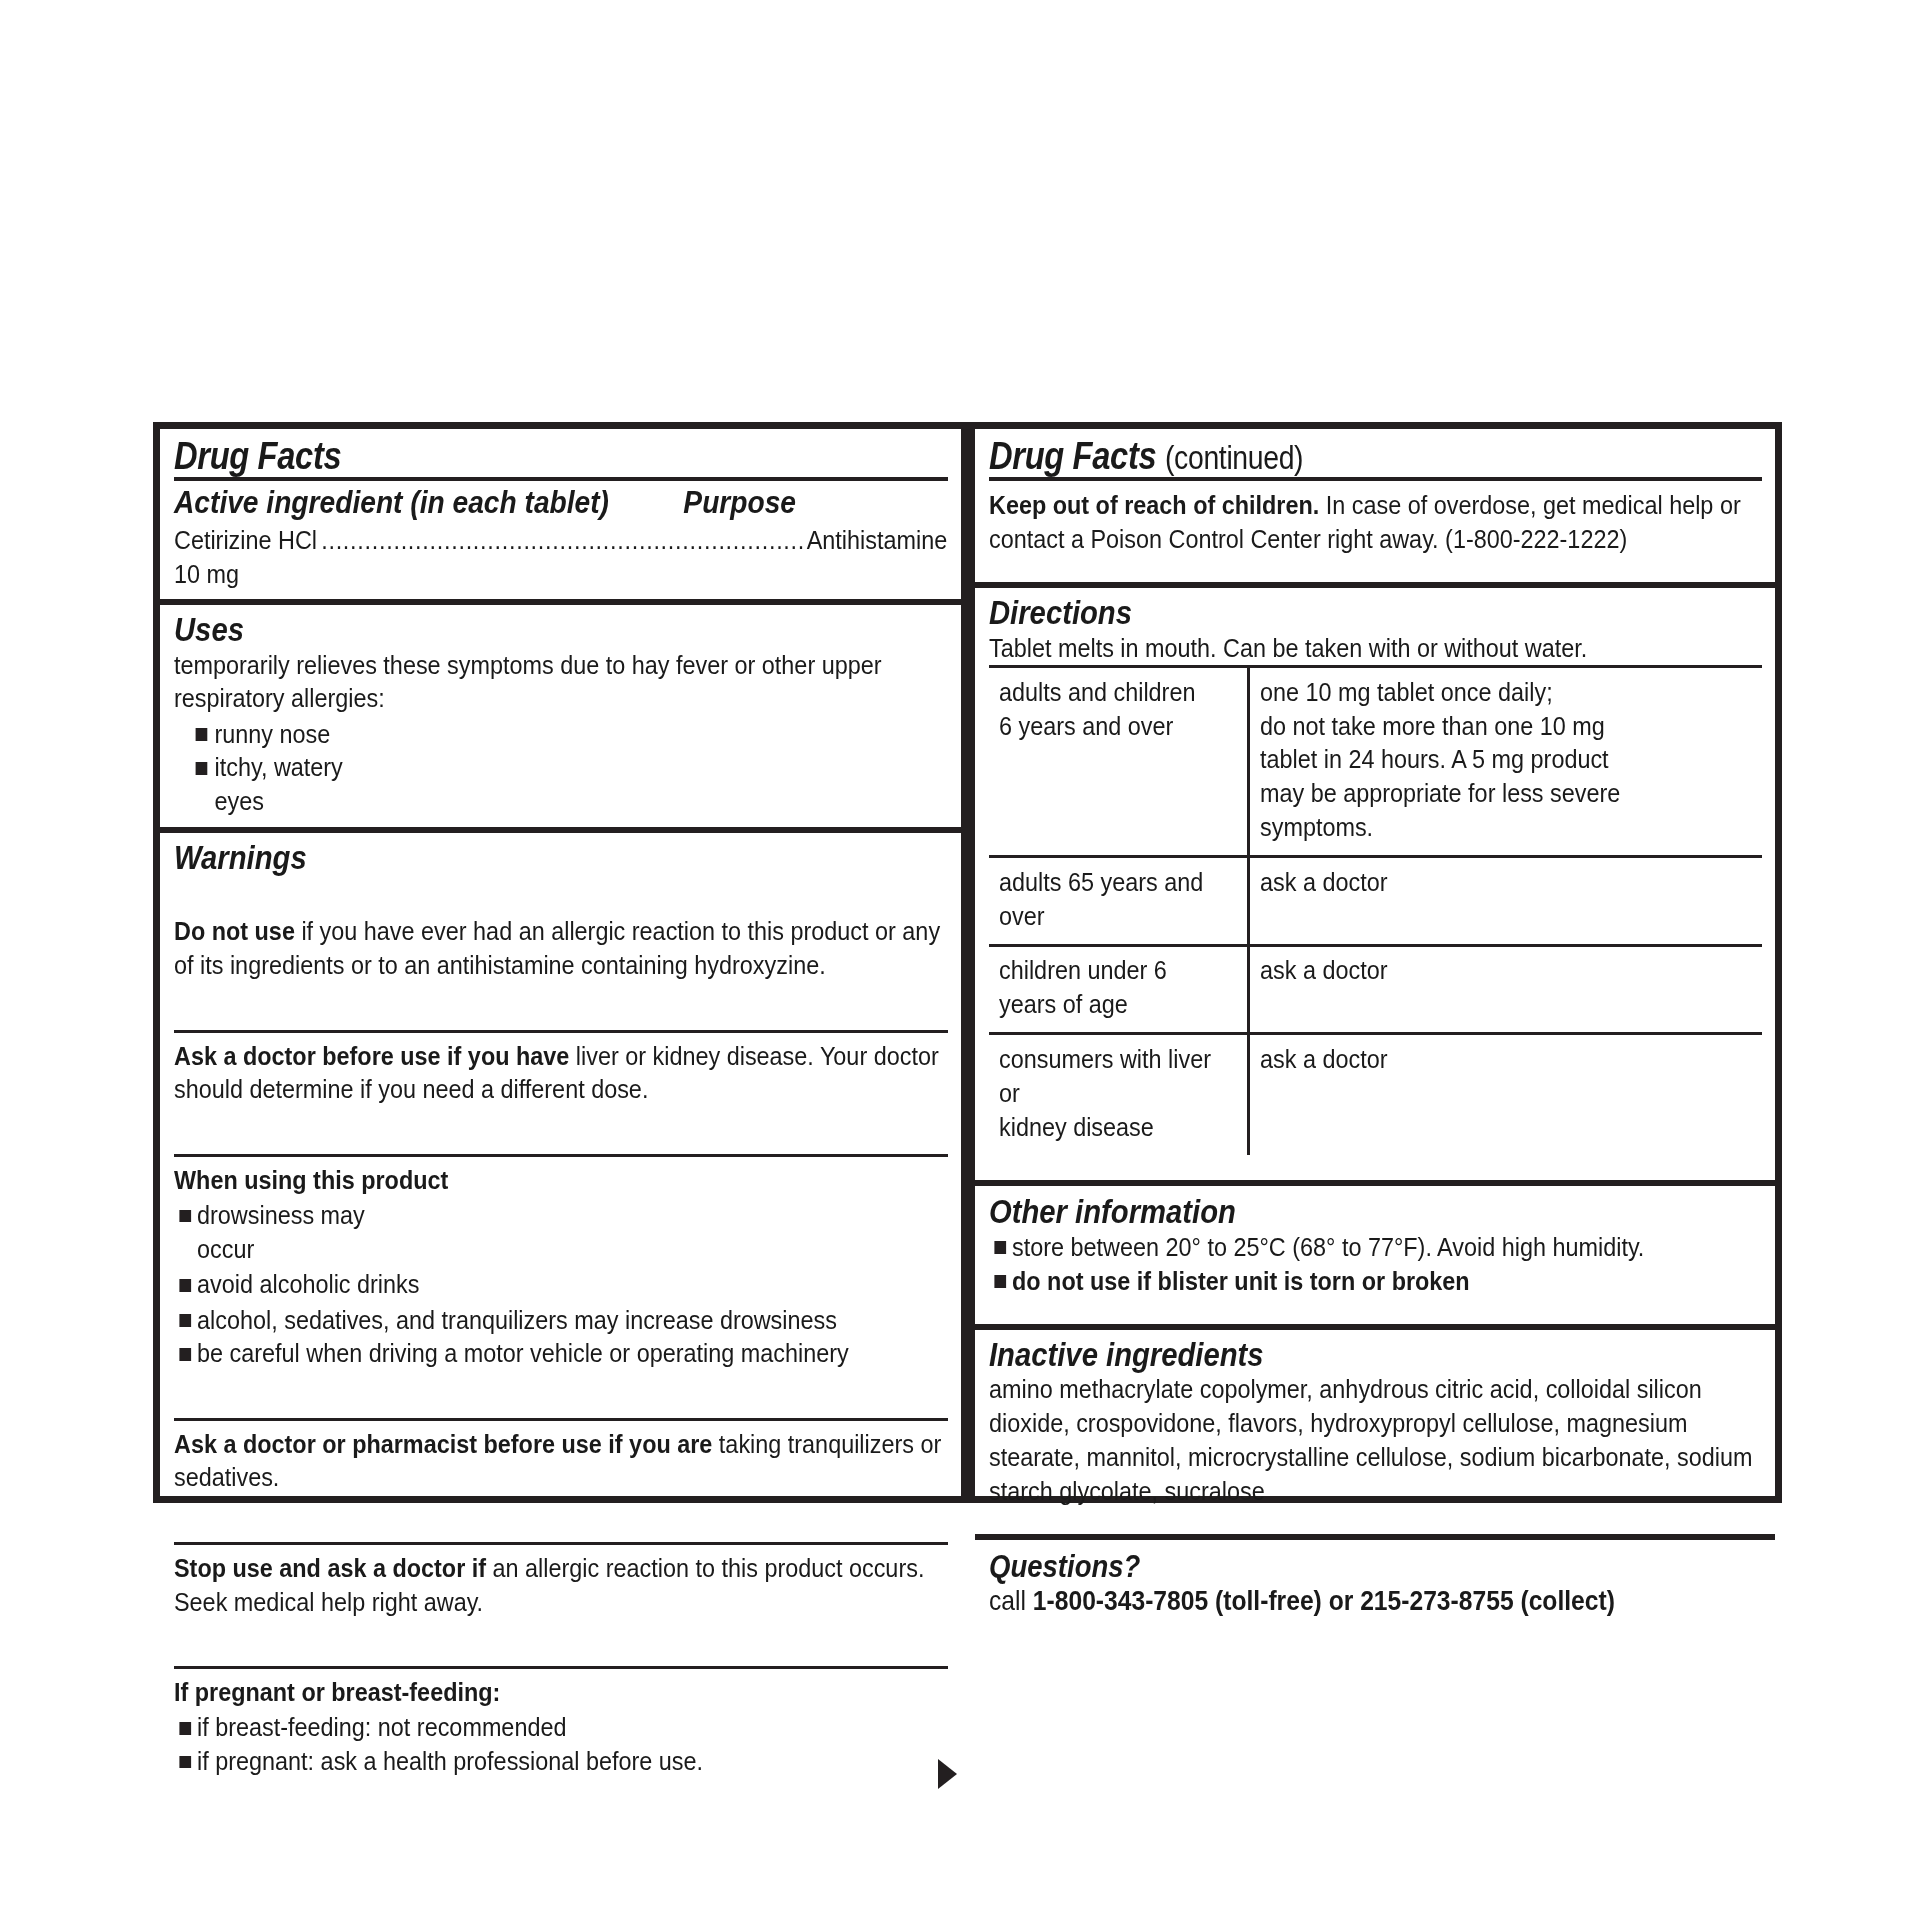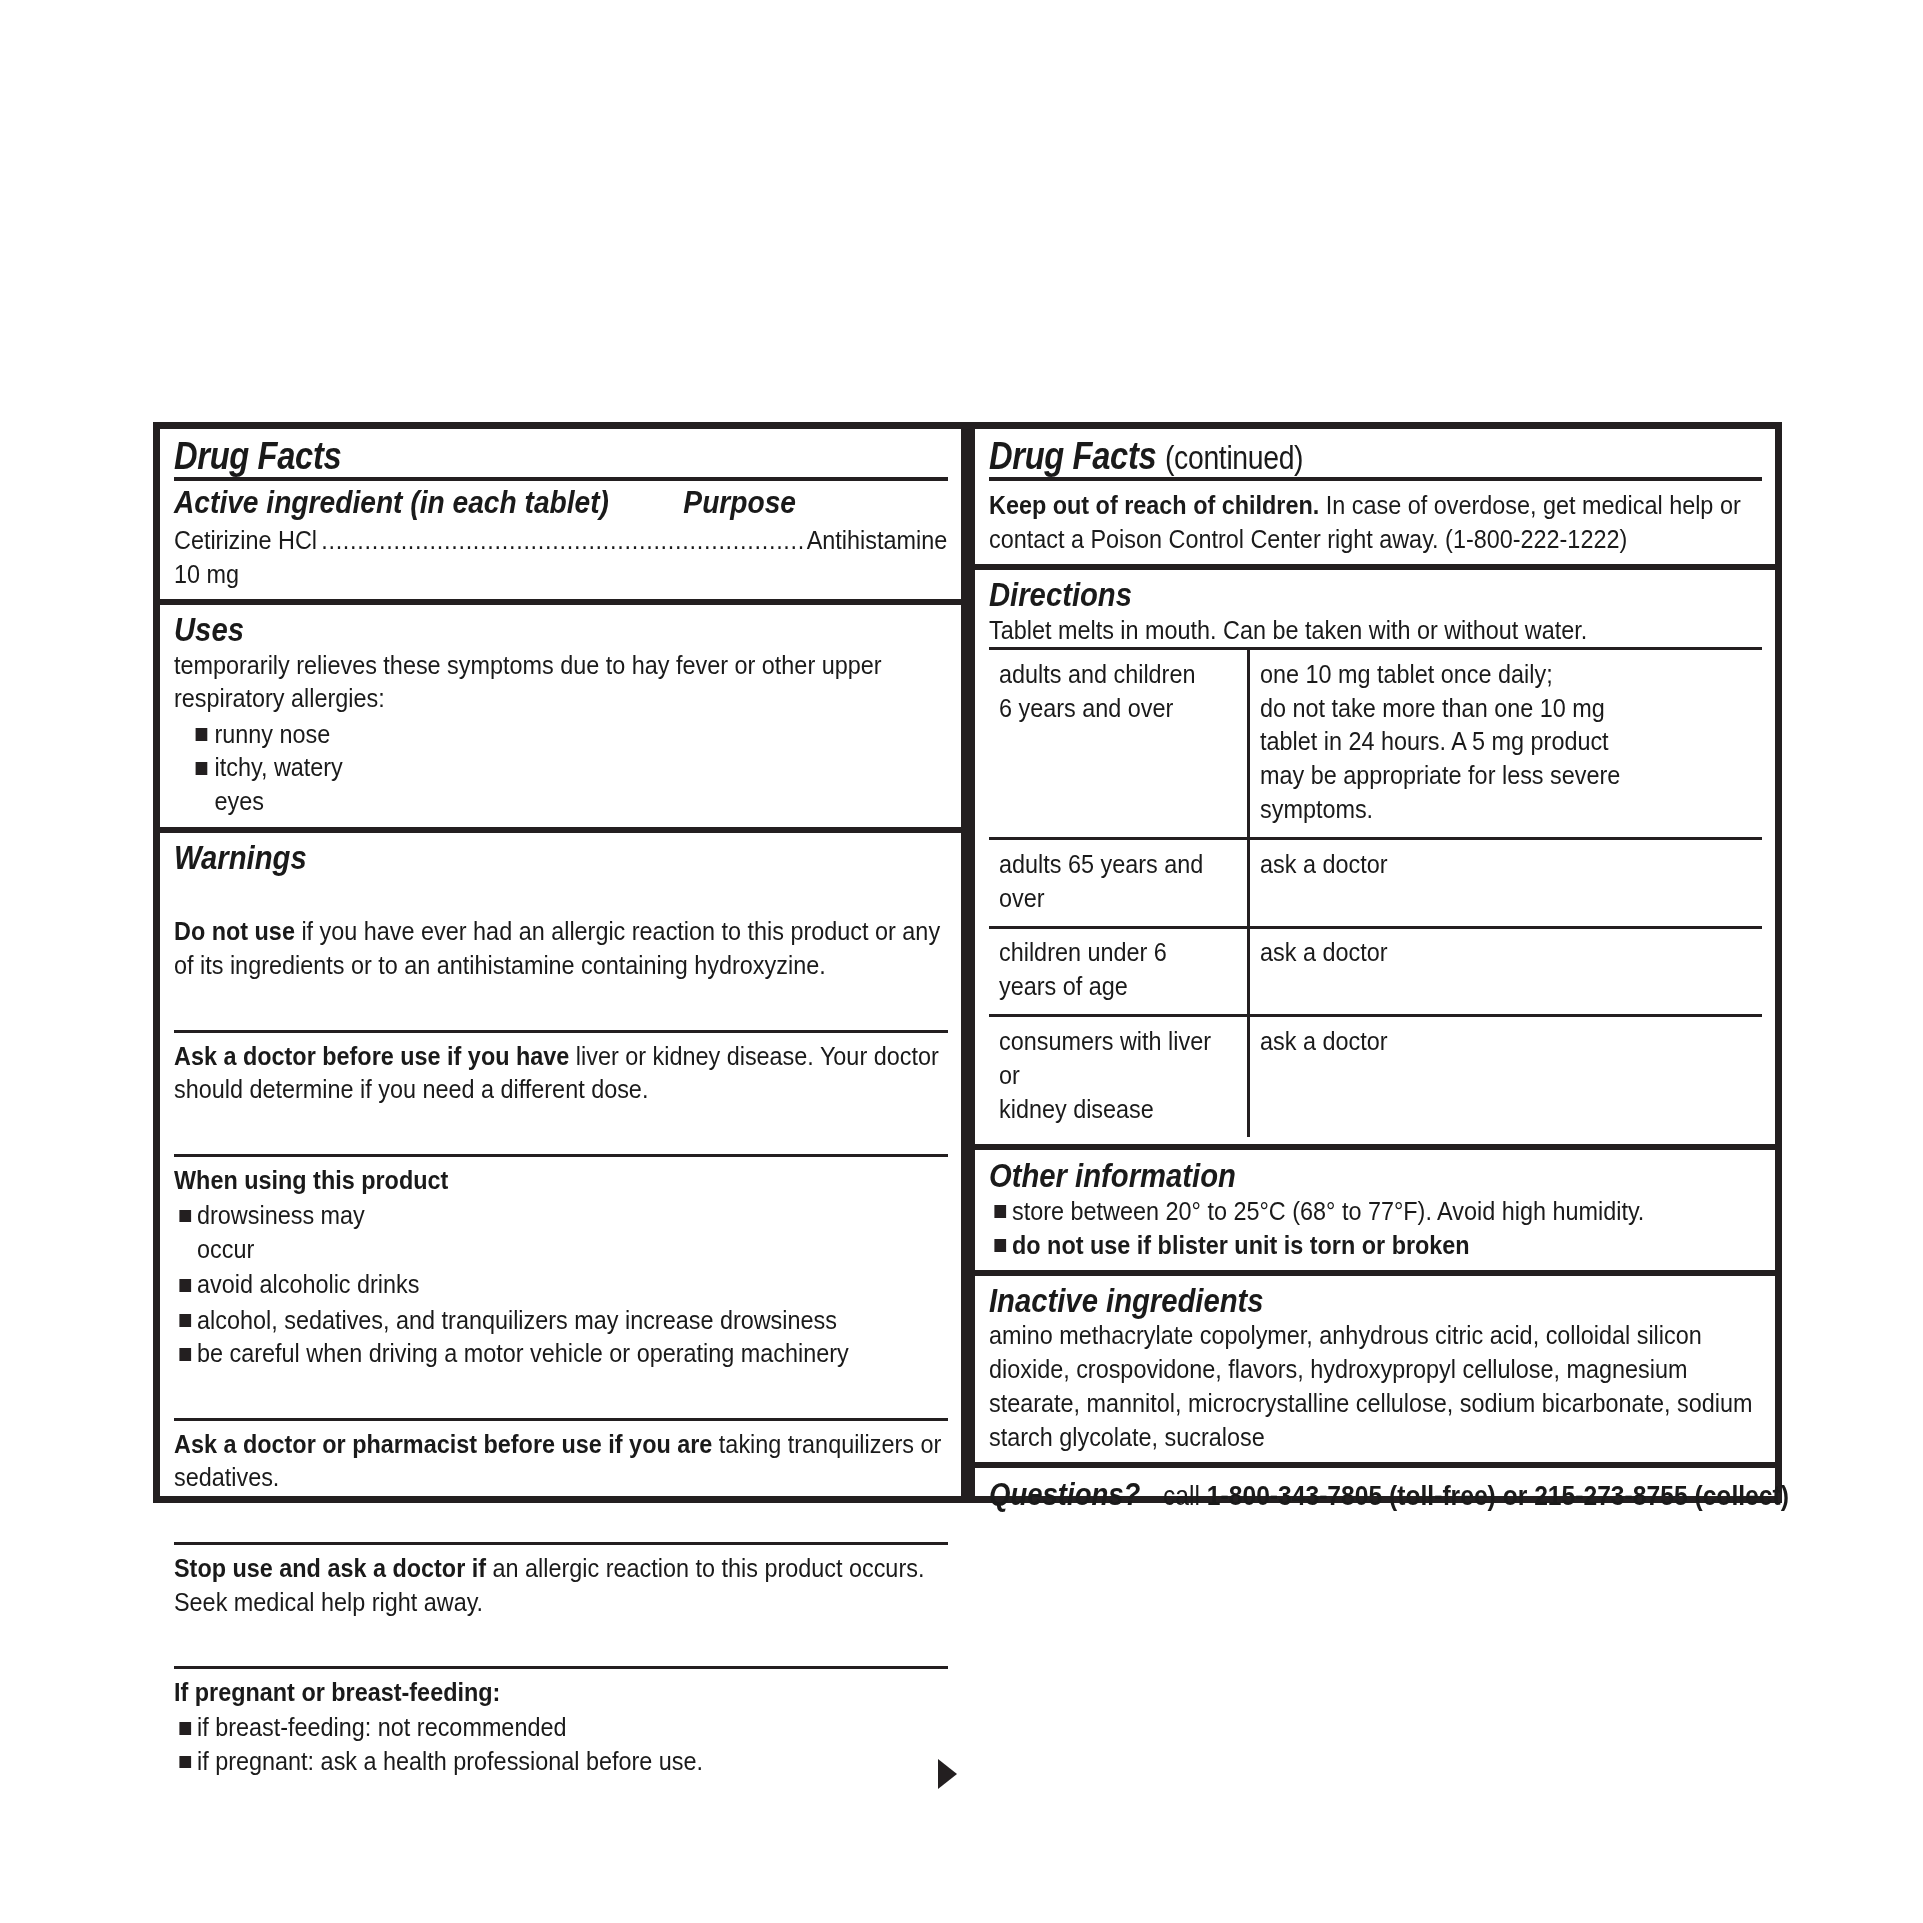--- a/index.html
+++ b/index.html
@@ -25,20 +25,21 @@
   }
   .col-left{
     width:815px;
     border:7.5px solid #231f20;
   }
   .col-right{
     width:814px;
     margin-left:0px;
     border:7.5px solid #231f20;
     border-left-width:7.5px;
+    gap:18px;
   }
   
   .block{
     box-sizing:border-box;
     padding:4.5px 13.5px 7.5px 13.5px;
   }
   .block + .block{ border-top:6.8px solid #231f20; }
   .sub + .sub{ border-top:3px solid #231f20; }
   .sub{ padding:6.8px 0 6.8px 0;margin-top:40px; }
 
@@ -120,20 +121,21 @@
   table.dose td.c1{width:240px;border-right:3px solid #231f20;}
   table.dose td .sq{transform:scaleX(0.90);transform-origin:left center;}
 
   
   .questions{
     box-sizing:border-box;
     border-top:6.8px solid #231f20;
     padding:7.5px 12px 9px 13.5px;
     display:flex;align-items:baseline;
     white-space:nowrap;
+    flex-direction:column;
   }
   .questions .q{
     font-weight:bold;font-style:italic;font-size:32px;
     transform:scaleX(0.86);transform-origin:left center;
   }
   .questions .qt{
     font-size:28px;transform:scaleX(0.88);transform-origin:left center;
     margin-left:-1.5px;
   }
   .questions .qt b{font-weight:bold;}

